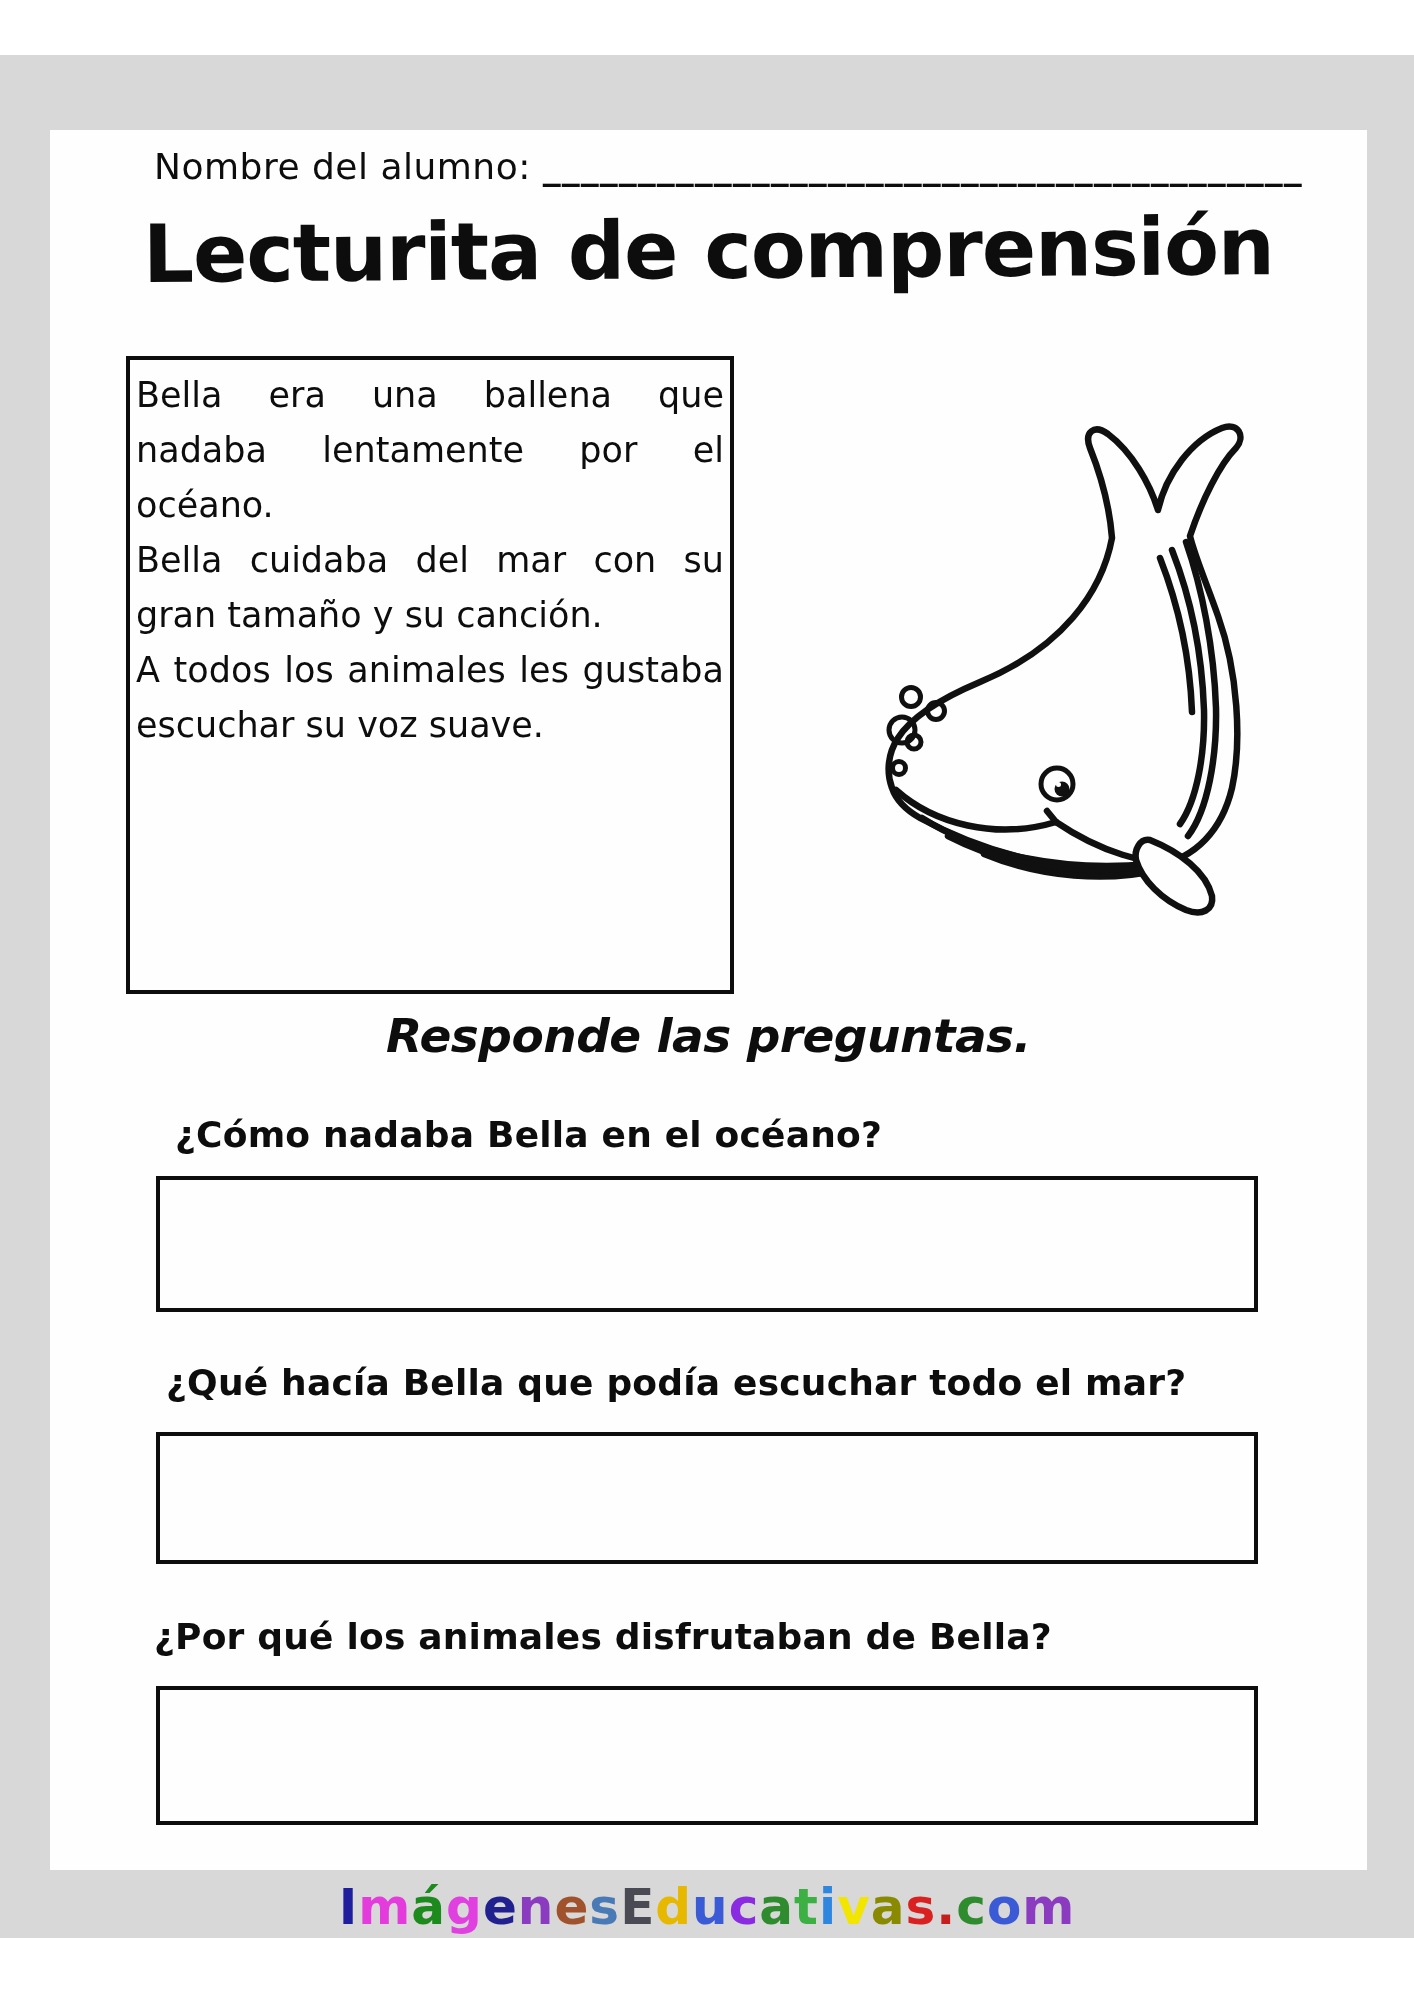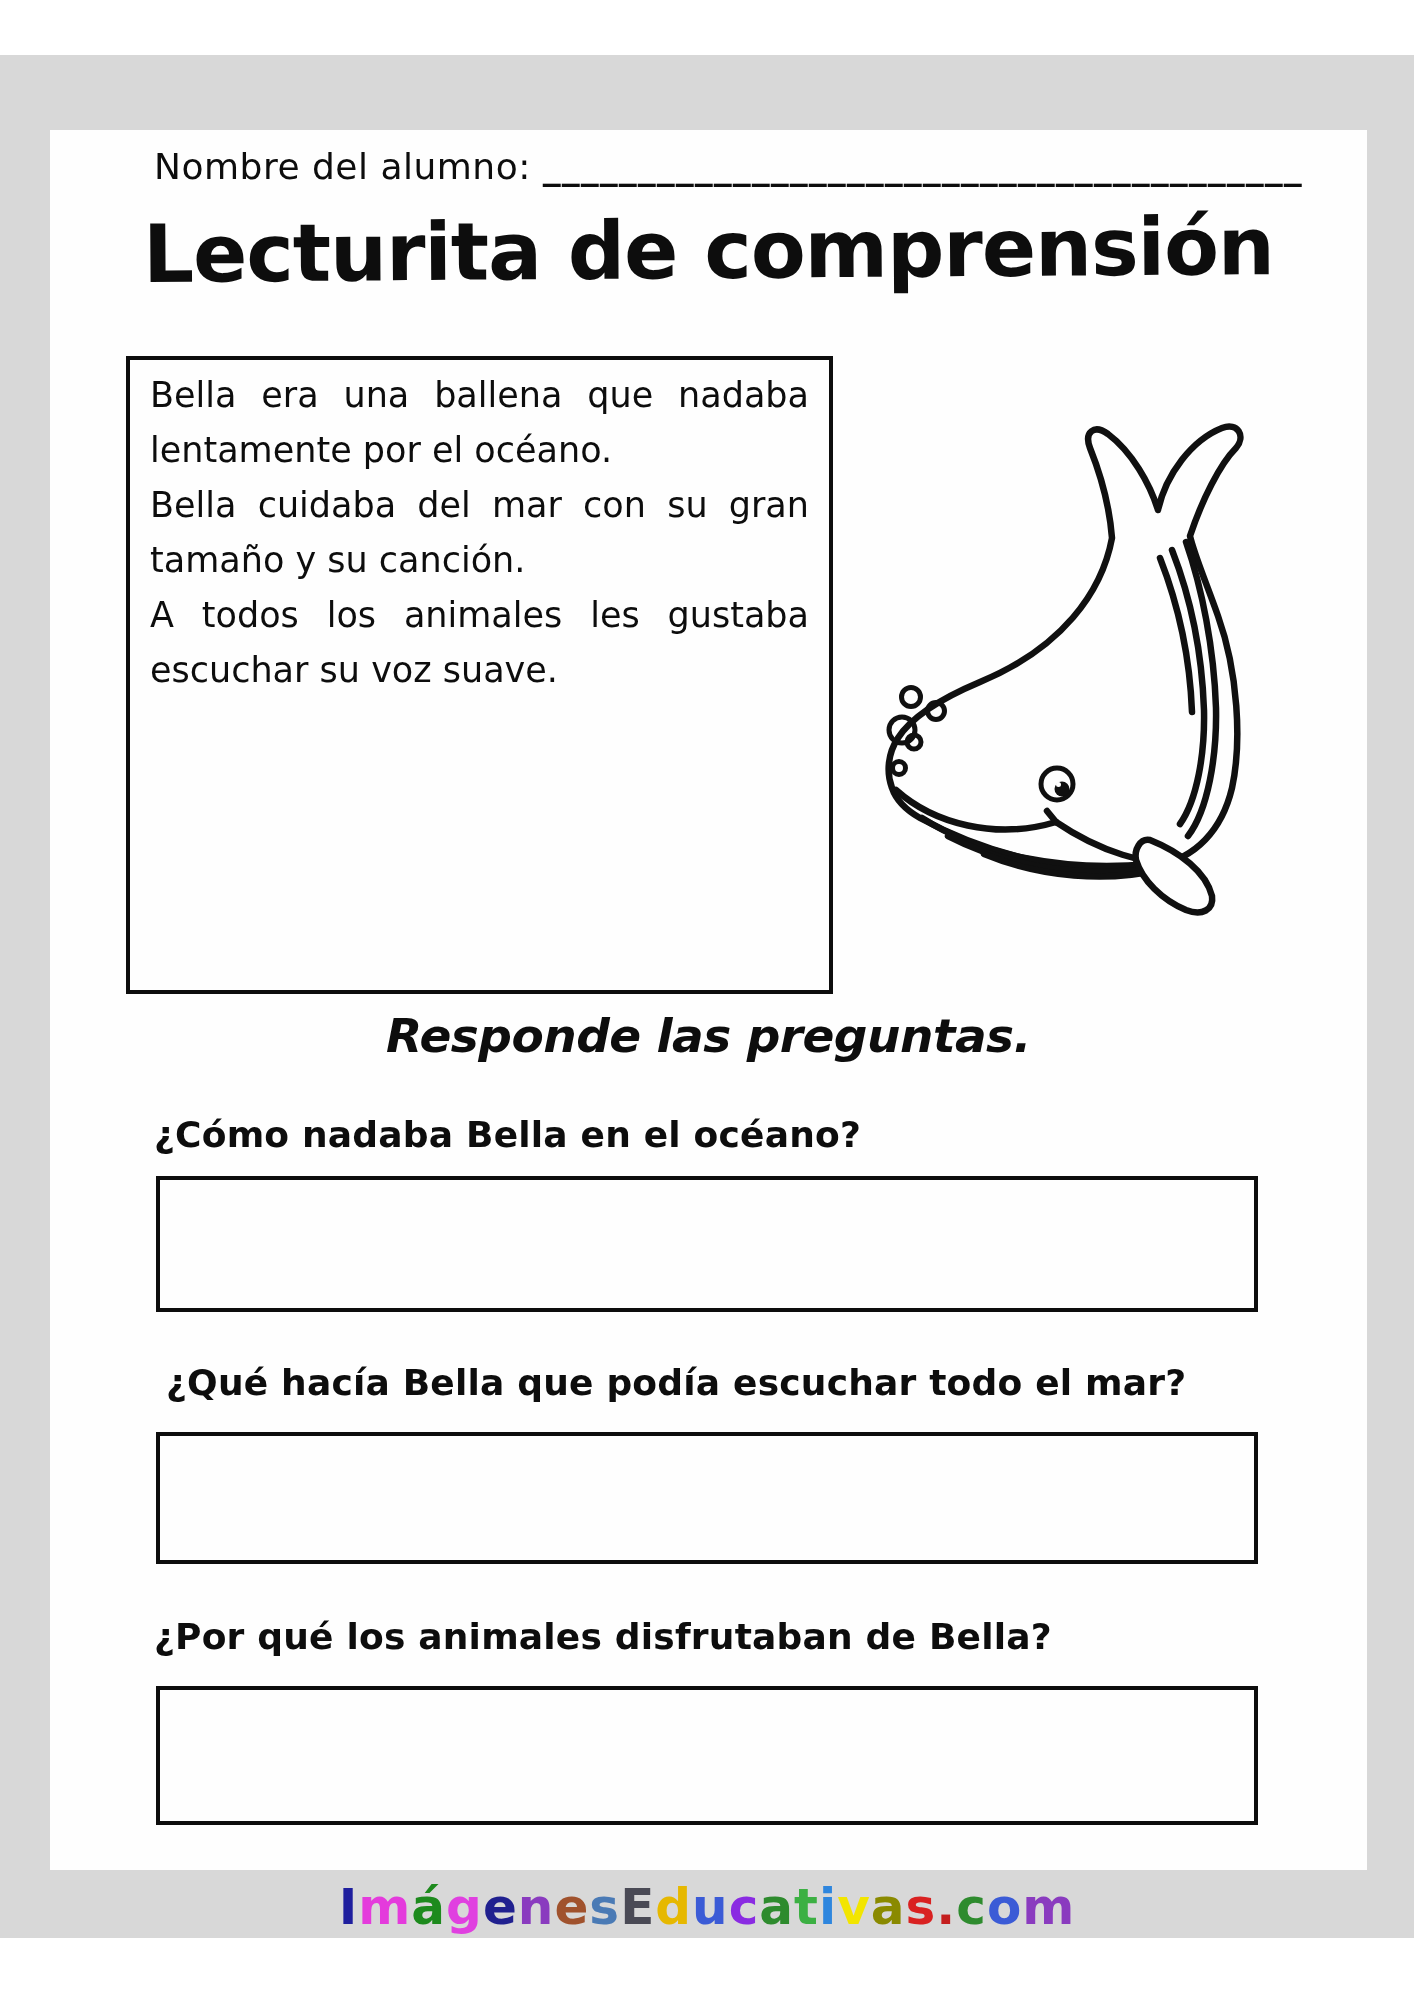--- a/index.html
+++ b/index.html
@@ -12,34 +12,34 @@
   .page{position:absolute;left:50px;top:130px;width:1317px;height:1740px;background:#fefefe;}
 
   .name-row{position:absolute;left:104px;top:16px;width:1160px;height:52px;
     white-space:nowrap;overflow:hidden;font-size:36px;}
   .name-label{font-weight:normal;letter-spacing:.5px;}
   .name-blank{font-weight:bold;letter-spacing:1px;}
 
   .title{position:absolute;left:0;top:74px;width:100%;margin:0;text-align:center;
     font-size:80px;font-weight:800;letter-spacing:-1px;transform:rotate(-0.4deg);}
 
-  .passage-box{position:absolute;left:76px;top:226px;width:707px;height:638px;
-    border:4px solid #0d0d0d;box-sizing:border-box;padding:8px 20px;background:#fefefe;}
+  .passage-box{position:absolute;left:76px;top:226px;width:608px;height:638px;
+    border:4px solid #0d0d0d;box-sizing:border-box;padding:8px 6px;background:#fefefe;}
   .passage-box p{margin:0;font-size:35px;line-height:55px;text-align:justify;text-justify:inter-word;}
 
   .whale{position:absolute;left:798px;top:290px;width:424px;height:500px;}
   .whale svg{width:100%;height:100%;display:block;}
 
   .subtitle{position:absolute;left:0;top:878px;width:100%;margin:0;text-align:center;
     font-size:47px;font-weight:800;letter-spacing:-.5px;font-style:italic;}
 
   .q-label{position:absolute;left:104px;width:1150px;font-size:36px;font-weight:bold;letter-spacing:.2px;}
   .answer-box{position:absolute;left:106px;width:1102px;border:4px solid #0d0d0d;
     box-sizing:border-box;background:#fefefe;font-size:32px;padding:8px 12px;outline:none;}
-  .q1-label{top:984px;}  .q1-box{top:1046px;height:136px;}
+  .q1-label{top:984px;margin-left:21px;}  .q1-box{top:1046px;height:136px;}
   .q2-label{top:1232px;margin-left:12px;} .q2-box{top:1302px;height:132px;}
   .q3-label{top:1486px;} .q3-box{top:1556px;height:139px;}
 
   .footer{position:absolute;left:0;top:1878px;width:1414px;text-align:center;
     font-size:50px;font-weight:bold;letter-spacing:1px;}
   .footer span{display:inline-block;}
 </style>
 </head>
 <body>
 

